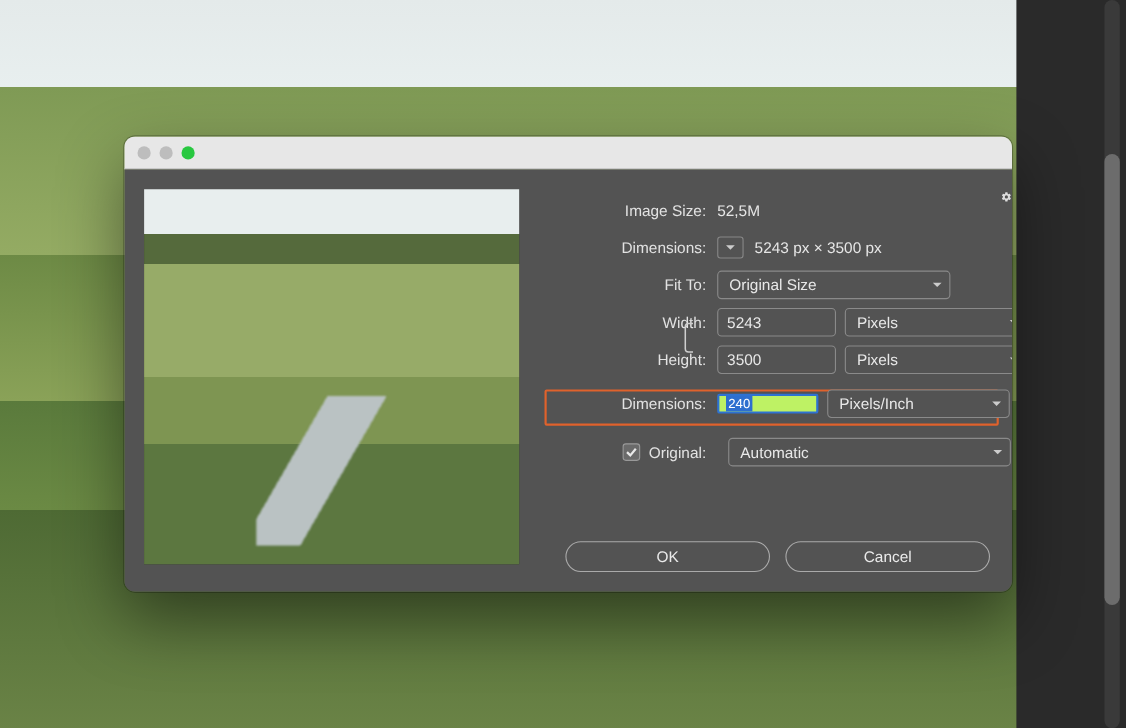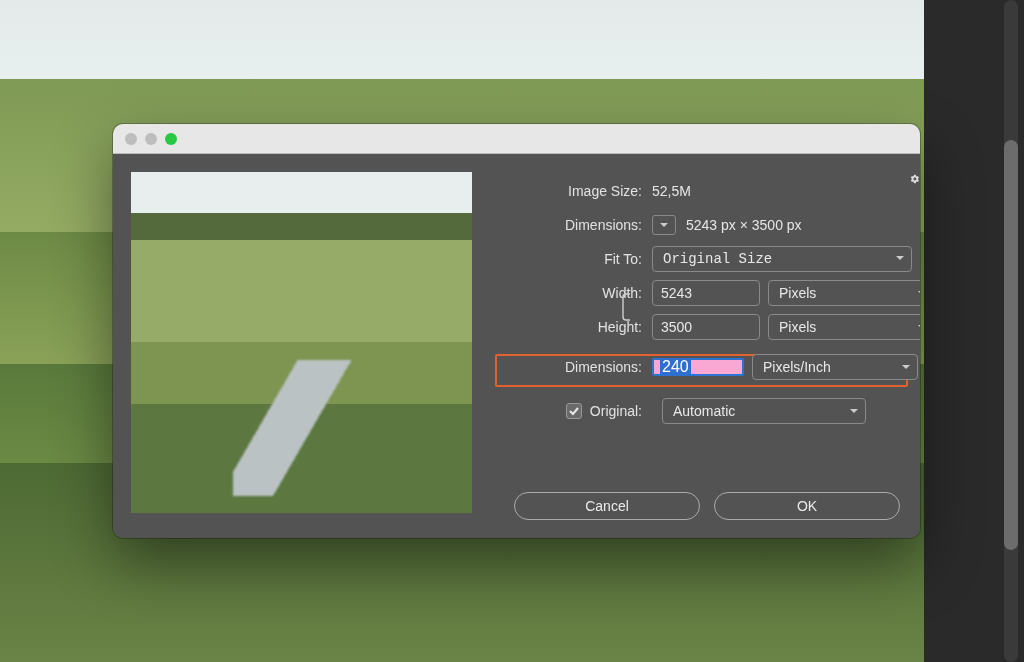--- a/index.html
+++ b/index.html
@@ -90,46 +90,46 @@
     width:24px; height:20px; border:1px solid #888; border-radius:3px;
     background:#535353; display:inline-flex; align-items:center; justify-content:center;
     margin-right:10px;
   }
   .select {
     height:26px; background:#535353; border:1px solid #8a8a8a;
     border-radius:4px; color:#e8e8e8; padding:0 22px 0 10px;
     font-size:14px; position:relative; display:inline-flex; align-items:center;
   }
   .select .chev { position:absolute; right:6px; top:50%; transform:translateY(-50%); pointer-events:none; }
-  .fit-to { width:260px;font-family:Liberation Mono, monospace; }
+  .fit-to { width:212px; }
   .num-input {
     width:108px; height:26px; background:#535353; border:1px solid #8a8a8a;
     border-radius:4px; color:#e8e8e8; padding:0 8px; font-size:14px;
     display:inline-flex; align-items:center;
   }
   .unit-sel { width:166px; margin-left:8px;text-align:right; }
   .link-icon { position:absolute; left:128px; top:120px; color:#cfcfcf; }
   .res-row-highlight {
     position:absolute; left:3px; top:182px; width:413px; height:33px;
     border:2px solid #e0622c; border-radius:2px; pointer-events:none;
   }
   .res-input {
-    width:92px; height:18px; background:#f9a8d4;
+    width:92px; height:18px; background:#bef264;
     border:2px solid #2e72d2; border-radius:2px; color:#fff; padding:0 6px;
-    font-size:16px; display:inline-flex; align-items:center;
+    font-size:12px; display:inline-flex; align-items:center;
   }
   .res-input span.selected { background:#2e6fcf; color:#fff; padding:0 2px; }
   .resample-row { margin-top:2px; }
   .chk {
     width:16px; height:16px; border:1px solid #999; border-radius:3px;
     background:#6a6a6a; display:inline-flex; align-items:center; justify-content:center;
     margin-right:8px; flex-shrink:0;
   }
   .chk svg { width:12px; height:12px; }
-  .resample-sel { width:204px; margin-left:10px; }
+  .resample-sel { width:257px; margin-left:10px; }
   .btn-row {
     position:absolute; left:0; right:0; bottom:18px;
     display:flex; gap:14px; padding:0 20px 0 0; justify-content:flex-end;
   }
   .btn {
     width:186px; height:28px; border:1px solid #aaa; border-radius:20px;
     background:#535353; color:#eaeaea; font-size:14px;
     display:inline-flex; align-items:center; justify-content:center;
   }
   .chev-svg { width:10px; height:10px; }
@@ -264,21 +264,21 @@
                 <path d="M1 3 L5 7 L9 3 Z"></path>
               </svg>
           </span>
         </div>
       </div>
 
     </div>
 
     <div class="btn-row">
       <div class="btn">
+        <span>OK</span>
+      </div>
+      <div class="btn">
         <span>Cancel</span>
-      </div>
-      <div class="btn">
-        <span>OK</span>
       </div>
     </div>
 
   </div>
 </div>
 
 </body></html>

